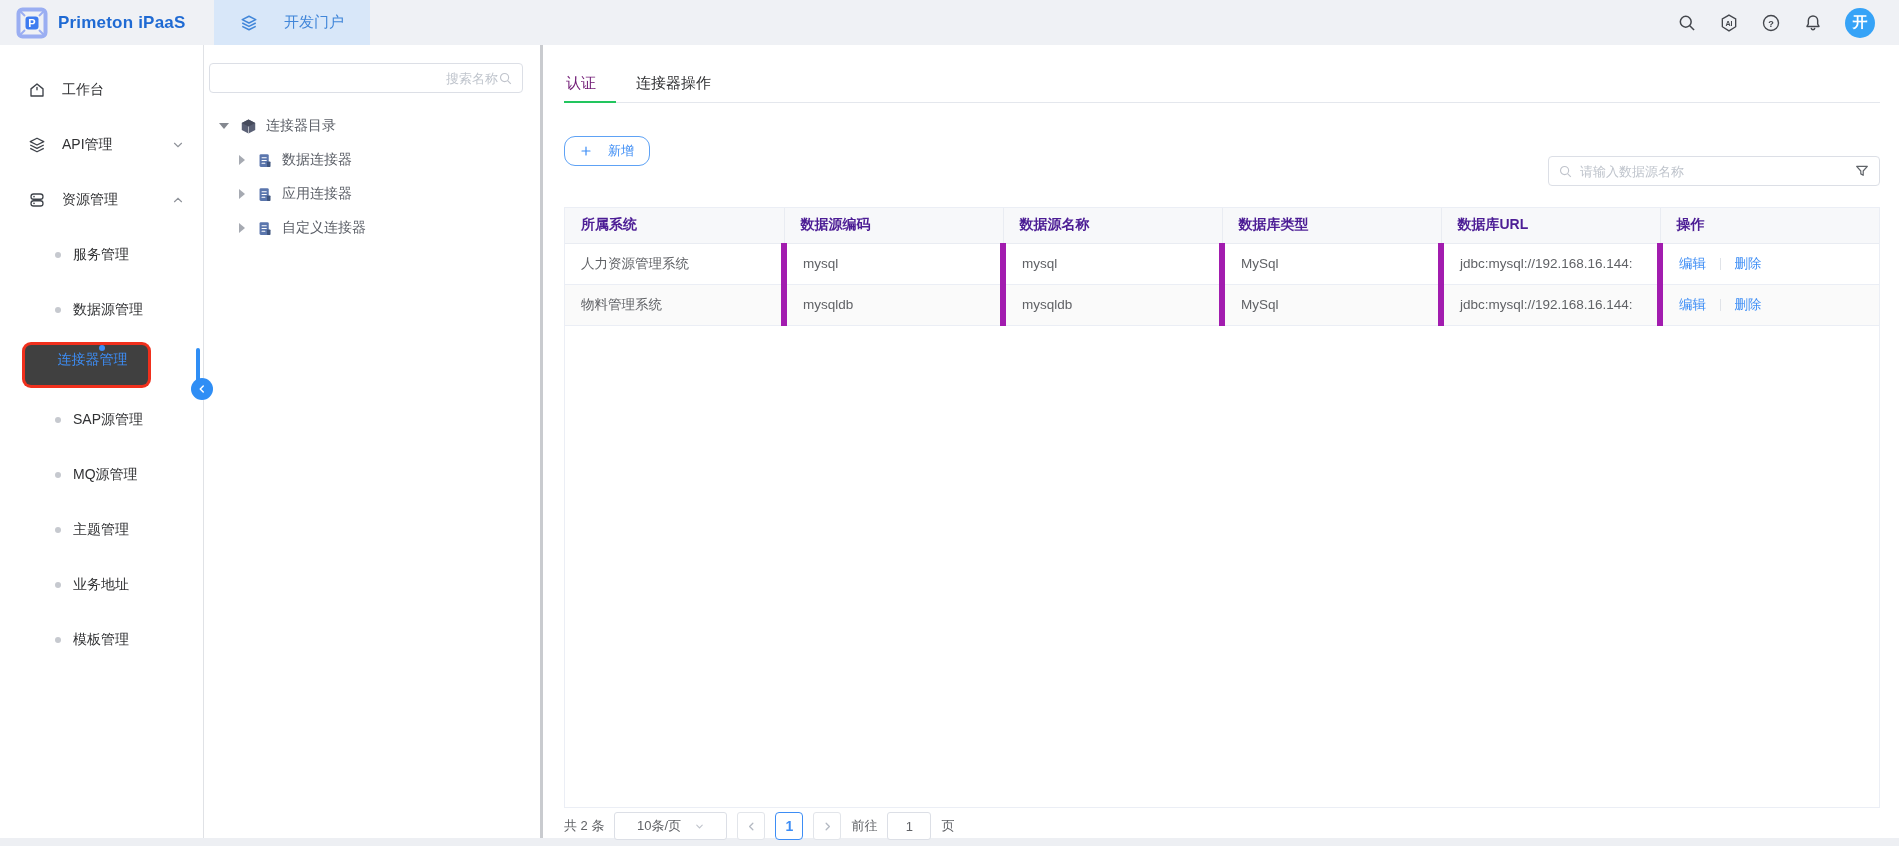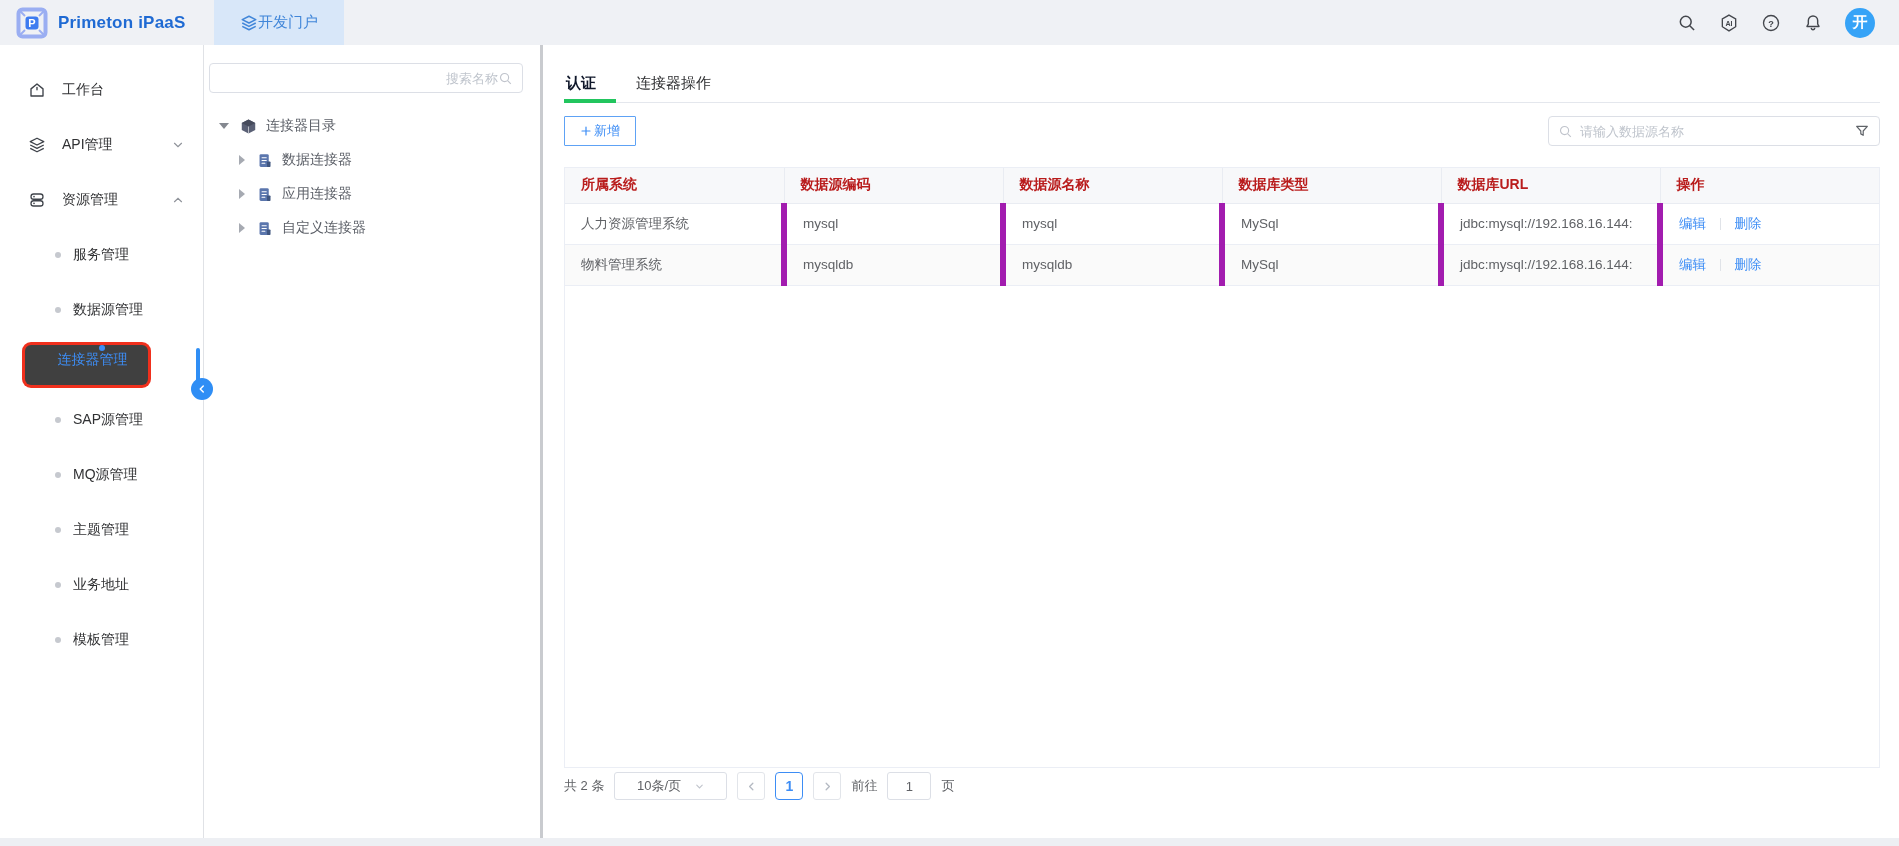--- a/index.html
+++ b/index.html
@@ -7,21 +7,21 @@
   body {
     background:#edeff3;
     font-family:"Liberation Sans","DejaVu Sans",sans-serif;
     color:#303133; overflow:hidden;
   }
   
   .header { height:45px; background:#eff1f5; display:flex; align-items:center; }
   .brand { display:flex; align-items:center; gap:10px; padding-left:16px; width:214px; flex:none; }
   .brand-title { font-size:17px; font-weight:bold; color:#1f6ad3; letter-spacing:.2px; }
   .portal-tab { height:45px; padding:16px 26px; background:#d8e7f9; color:#4186d9;
-    display:flex; align-items:center; gap:0; font-size:15px; cursor:pointer; }
+    display:flex; align-items:center; gap:26px; font-size:15px; cursor:pointer; }
   .header-right { margin-left:auto; display:flex; align-items:center; gap:22px; padding-right:24px; }
   .hicon { width:20px; height:20px; color:#43464c; cursor:pointer; display:block; }
   .avatar { width:30px; height:30px; border-radius:50%; background:#36a3f7; color:#fff;
     font-size:15px; font-weight:bold; display:flex; align-items:center; justify-content:center; cursor:pointer; }
   
   .app { display:flex; height:793px; position:relative; }
   .sidebar { width:204px; flex:none; background:#fff; border-right:1px solid #e0e2e6; }
   .nav-item { height:40px; display:flex; align-items:center; font-size:14px; color:#303133;
     cursor:pointer; margin-top:15px; }
   .nav-item:first-child { margin-top:25px; }
@@ -55,34 +55,34 @@
   .tree-icon { width:17px; height:17px; margin-left:11px; flex:none; }
   .tree-label { margin-left:9px; }
   
   .splitter { width:3px; flex:none; background:#c9cbcf; cursor:col-resize; }
   
   .main { flex:1; background:#fff; padding:0 19px 0 21px; }
   .tabs { height:58px; border-bottom:1px solid #e4e7ed; display:flex; align-items:flex-end; }
   .tab { height:40px; line-height:40px; padding:0 20px; font-size:15px; color:#303133;
     cursor:pointer; margin-bottom:-1px; }
   .tab:first-child { padding-left:2px; }
-  .tab.active { color:#0f172a; border-bottom:4px solid #22c55e;font-weight:bold; }
+  .tab.active { color:#701a75; border-bottom:2px solid #22c55e; }
   .toolbar { margin-top:13px; display:flex; align-items:center; }
-  .add-btn { height:30px; padding:0 15px; border:1px solid #5ea2f5; border-radius:1px; background:#fff;
-    color:#3d8df5; font-size:13px; display:flex; align-items:center; gap:2px; cursor:pointer; }
+  .add-btn { height:30px; padding:0 15px; border:1px solid #5ea2f5; border-radius:11px; background:#fff;
+    color:#3d8df5; font-size:13px; display:flex; align-items:center; gap:16px; cursor:pointer; }
   .add-btn svg { width:12px; height:12px; }
   .main-search { margin-left:auto; width:332px; height:30px; border:1px solid #dcdfe6; border-radius:4px;
-    display:flex; align-items:center; padding:0 9px; gap:7px; }
+    display:flex; align-items:center; padding:0 9px; gap:7px;margin-top:40px; }
   .main-search input { flex:1; border:none; outline:none; font-size:13px; color:#606266; background:transparent; }
   .main-search input::placeholder { color:#bfc4cc; }
   .funnel { width:16px; height:16px; color:#5f6368; cursor:pointer; flex:none; }
   .table-wrap { margin-top:21px; border:1px solid #ebeef5; height:601px; }
   table { width:100%; border-collapse:collapse; table-layout:fixed; }
   th { height:35px; background:#f7f8fa; text-align:left; padding:0 16px; font-size:14px;
-    font-weight:600; color:#b91c1c; border-right:1px solid #e9ecf2; border-bottom:1px solid #e9ecf2; }
+    font-weight:600; color:#4c1d95; border-right:1px solid #e9ecf2; border-bottom:1px solid #e9ecf2; }
   td { height:41px; padding:0 16px; font-size:13.5px; color:#606266;
     border-right:6px solid #a21caf; border-bottom:1px solid #ebeef5; }
   th:last-child, td:last-child { border-right:none; }
   tr.alt td { background:#fafafa; }
   .link { color:#3d8df5; cursor:pointer; font-size:13.5px; }
   .action-sep { display:inline-block; width:1px; height:12px; background:#e0e3e8;
     margin:0 10px; vertical-align:middle; }
   
   .pagination { margin-top:4px; display:flex; align-items:center; 
     gap:10px; font-size:13px; color:#606266; }

